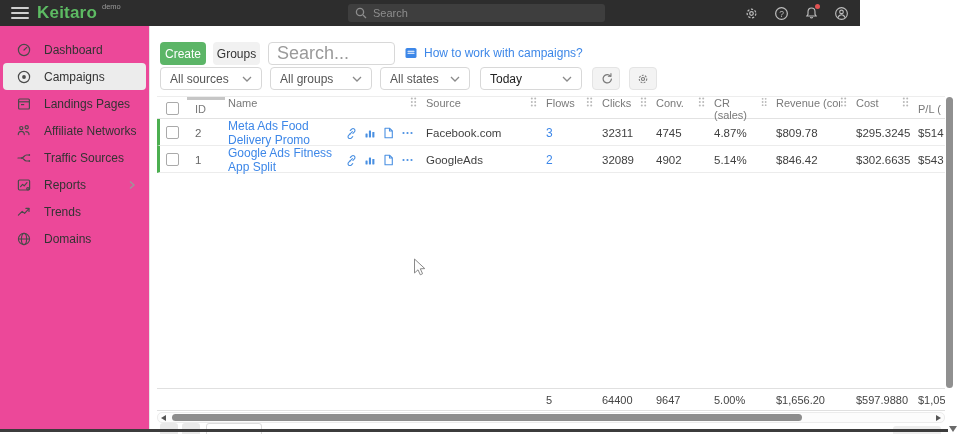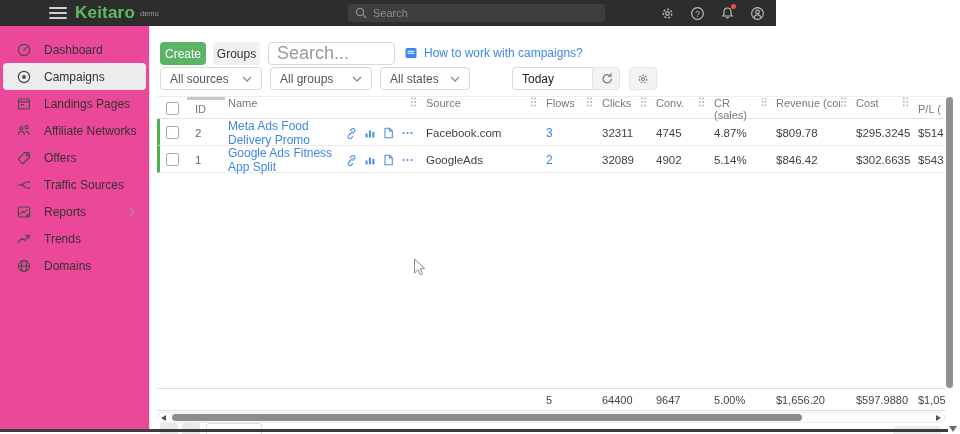--- a/index.html
+++ b/index.html
@@ -1,26 +1,26 @@
 <!DOCTYPE html>
 <html><head>
 <meta charset="utf-8">
 <style>
   * { margin:0; padding:0; box-sizing:border-box; }
   html,body { width:960px; height:434px; overflow:hidden; background:#fff;
               font-family:"Liberation Sans", sans-serif; position:relative; }
 
   
-  .topbar { position:absolute; top:0; left:0; width:776px; height:26px;
-            background:#2d2d2d; display:flex; align-items:center; z-index:5;padding-left:38px; }
+  .topbar { position:absolute; top:0; left:0; width:860px; height:26px;
+            background:#2d2d2d; display:flex; align-items:center; z-index:5; }
   .burger { width:18px; height:12px; margin-left:11px; display:flex; flex-direction:column;
             justify-content:space-between; cursor:pointer; }
   .burger span { height:2px; background:#cfcfcf; border-radius:1px; }
   .logo { margin-left:8px; color:#5dbb63; font-weight:bold; font-size:17px; letter-spacing:.2px; }
-  .demo { margin-left:5px; color:#9a9a9a; font-size:7.5px; align-self:flex-start; margin-top:9px; }
+  .demo { margin-left:5px; color:#9a9a9a; font-size:7.5px; align-self:flex-start; margin-top:2px; }
   .gsearch { position:absolute; left:348px; top:4px; width:257px; height:18px;
              background:#3e3e3e; border-radius:3px; display:flex; align-items:center; }
   .gsearch svg { margin-left:7px; }
   .gsearch input { background:transparent; border:none; outline:none; color:#ccc;
                    font-size:11px; margin-left:6px; width:200px; font-family:inherit; }
   .gsearch input::placeholder { color:#8e8e8e; }
   .topicons { position:absolute; right:10px; top:0; height:26px; display:flex; align-items:center; gap:12px; }
   .ticon { position:relative; width:18px; height:18px; display:flex; align-items:center; justify-content:center; cursor:pointer; }
   .reddot { position:absolute; top:0px; right:0px; width:5px; height:5px; border-radius:50%; background:#e05252; }
 
@@ -181,27 +181,20 @@
   <div class="sitem">
     <svg width="16" height="16" viewBox="0 0 16 16" fill="none" stroke="#4a4a4a" stroke-width="1.2" stroke-linecap="round">
         <circle cx="5.3" cy="5.1" r="1.6"></circle>
         <circle cx="10.7" cy="4.3" r="1.6"></circle>
         <path d="M2.3 11.6 c0-2.1 1.4-3.3 3-3.3 s3 1.2 3 3.3"></path>
         <path d="M9.8 8.6 c1.9 0 3.2 1.2 3.2 3"></path>
       </svg>
     <span>Affiliate Networks</span>
   </div>
   <div class="sitem">
-    <svg width="16" height="16" viewBox="0 0 16 16" fill="none" stroke="#4a4a4a" stroke-width="1.2" stroke-linejoin="round">
-        <path d="M8.4 2.6 h4 a.9 .9 0 0 1 .9 .9 v4 L7.6 13.2 a1 1 0 0 1-1.4 0 L2.9 9.9 a1 1 0 0 1 0-1.4 Z"></path>
-        <circle cx="11.2" cy="4.8" r=".9"></circle>
-      </svg>
-    <span>Offers</span>
-  </div>
-  <div class="sitem">
     <svg width="16" height="16" viewBox="0 0 16 16" fill="none" stroke="#4a4a4a" stroke-width="1.2" stroke-linecap="round">
         <path d="M2 8 h3.5"></path>
         <path d="M5.5 8 c2.5 0 2.5-3 5-3 h1.3"></path>
         <path d="M5.5 8 c2.5 0 2.5 3 5 3 h1.3"></path>
         <circle cx="13.2" cy="5" r="1" fill="#4a4a4a" stroke="none"></circle>
         <circle cx="13.2" cy="11" r="1" fill="#4a4a4a" stroke="none"></circle>
       </svg>
     <span>Traffic Sources</span>
   </div>
   <div class="sitem">
@@ -254,21 +247,21 @@
   <svg width="10" height="6" viewBox="0 0 10 6" fill="none" stroke="#8a8a8a" stroke-width="1.3">
       <path d="M1 1 L5 5 L9 1"></path>
     </svg>
 </div>
 <div class="fsel" style="left:380px;width:90px;">
   <span>All states</span>
   <svg width="10" height="6" viewBox="0 0 10 6" fill="none" stroke="#8a8a8a" stroke-width="1.3">
       <path d="M1 1 L5 5 L9 1"></path>
     </svg>
 </div>
-<div class="fsel dark" style="left:480px;width:102px;margin-left:32px;">
+<div class="fsel dark" style="left:480px;width:102px;">
   <span>Today</span>
   <svg width="10" height="6" viewBox="0 0 10 6" fill="none" stroke="#8a8a8a" stroke-width="1.3">
       <path d="M1 1 L5 5 L9 1"></path>
     </svg>
 </div>
 <div class="fbtn" style="left:592px;">
   <svg width="13" height="13" viewBox="0 0 14 14" fill="none" stroke="#777" stroke-width="1.3" stroke-linecap="round">
       <path d="M11.3 4.4 a4.5 4.5 0 1 0 1 3.2"></path>
       <path d="M11.8 1.8 v2.8 h-2.8" stroke-width="1.2"></path>
     </svg>

